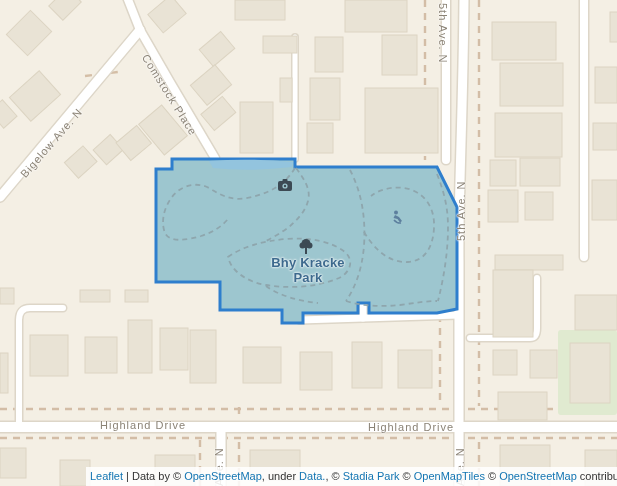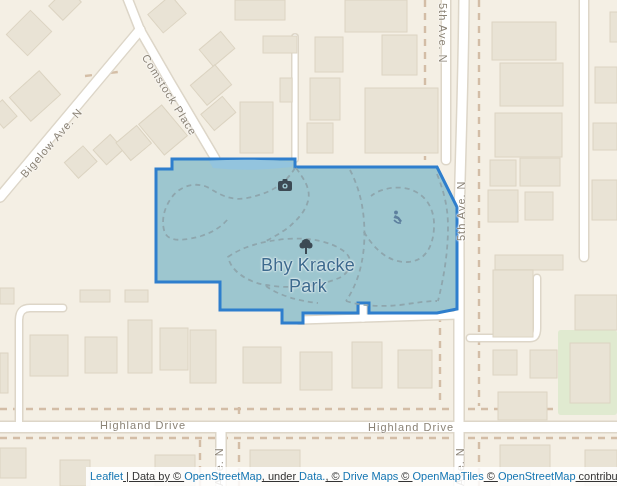--- a/index.html
+++ b/index.html
@@ -10,30 +10,30 @@
   #map svg{position:absolute;left:0;top:0;}
   .street-label{
     position:absolute;color:#8b8376;font-size:11px;letter-spacing:1px;
     white-space:nowrap;pointer-events:none;
     text-shadow:0 0 2px #fff,0 0 2px #fff,0 0 3px #fff;
   }
   .vert-down{writing-mode:vertical-rl;}
   .vert-up{transform:rotate(-90deg);transform-origin:0 0;}
   .park-label{
     position:absolute;left:258px;top:255px;width:100px;text-align:center;
-    color:#3d6a8e;font-size:18px;font-weight:normal;letter-spacing:.2px;
+    color:#3d6a8e;font-size:13px;font-weight:bold;letter-spacing:.2px;
     text-shadow:0 0 2px #eef4f5,0 0 2px #eef4f5,0 0 3px #eef4f5;pointer-events:none;
   }
   .poi{position:absolute;pointer-events:none;}
   .attribution{
     position:absolute;right:0;bottom:0;left:86px;height:14px;
     background:rgba(255,255,255,.85);padding:2px 5px 3px 4px;
     font-size:11px;color:#333;text-align:right;line-height:14px;
   }
-  .attribution span{white-space:pre;text-decoration:underline;}
+  .attribution span{white-space:pre;}
   .attribution .link{color:#1375b2;cursor:pointer;text-decoration:none;text-align:center;}
 </style>
 </head>
 <body>
 
 <div id="map">
   <svg width="617" height="486" viewBox="0 0 617 486">
 
     <rect x="0" y="0" width="617" height="486" fill="#f4efe4"></rect>
 
@@ -188,15 +188,15 @@
   <div class="street-label" style="left:150px;top:52px;transform:rotate(58deg);transform-origin:0 0;">Comstock Place</div>
   <div class="street-label" style="left:18px;top:172px;transform:rotate(-49deg);transform-origin:0 0;">Bigelow Ave. N</div>
   <div class="street-label vert-down" style="left:437px;top:3px;">5th Ave. N</div>
   <div class="street-label vert-up" style="left:455px;top:241px;">5th Ave. N</div>
   <div class="street-label vert-up" style="left:454px;top:486px;">Ave. N</div>
   <div class="street-label vert-up" style="left:213px;top:486px;">Ave. N</div>
   <div class="street-label" style="left:100px;top:419px;">Highland Drive</div>
   <div class="street-label" style="left:368px;top:421px;">Highland Drive</div>
 
   <div class="attribution">
-    <span class="link">Leaflet</span><span> | Data by © </span><span class="link">OpenStreetMap</span><span>, under </span><span class="link">Data.</span><span>, © </span><span class="link">Drive Maps</span><span> © </span><span class="link">OpenMapTiles</span><span> © </span><span class="link">OpenStreetMap</span><span> contributors</span>
+    <span class="link">Leaflet</span><span> | Data by © </span><span class="link">OpenStreetMap</span><span>, under </span><span class="link">Data.</span><span>, © </span><span class="link">Stadia Park</span><span> © </span><span class="link">OpenMapTiles</span><span> © </span><span class="link">OpenStreetMap</span><span> contributors</span>
   </div>
 </div>
 
 </body></html>

